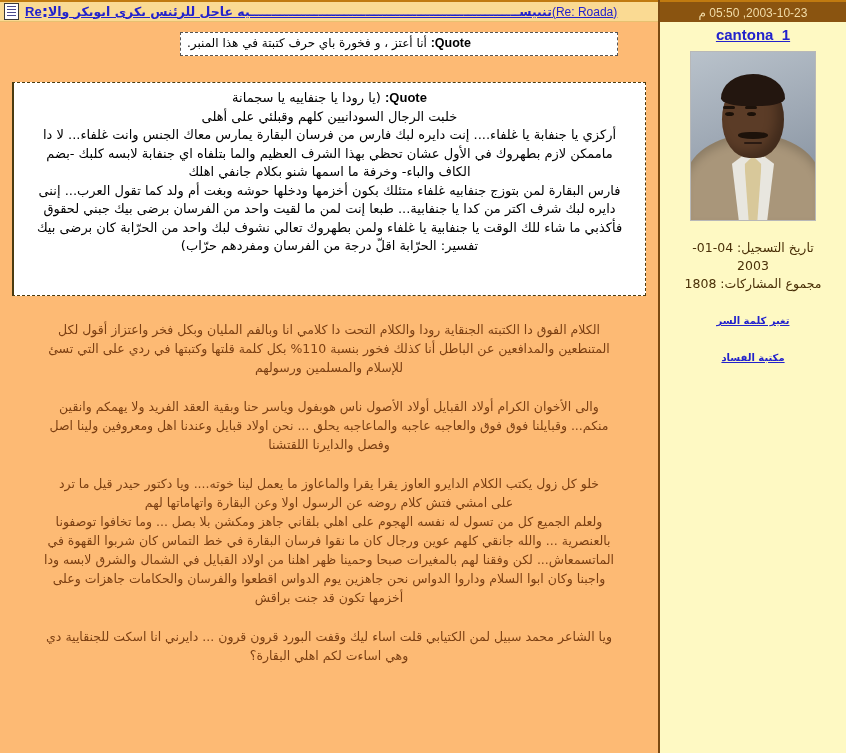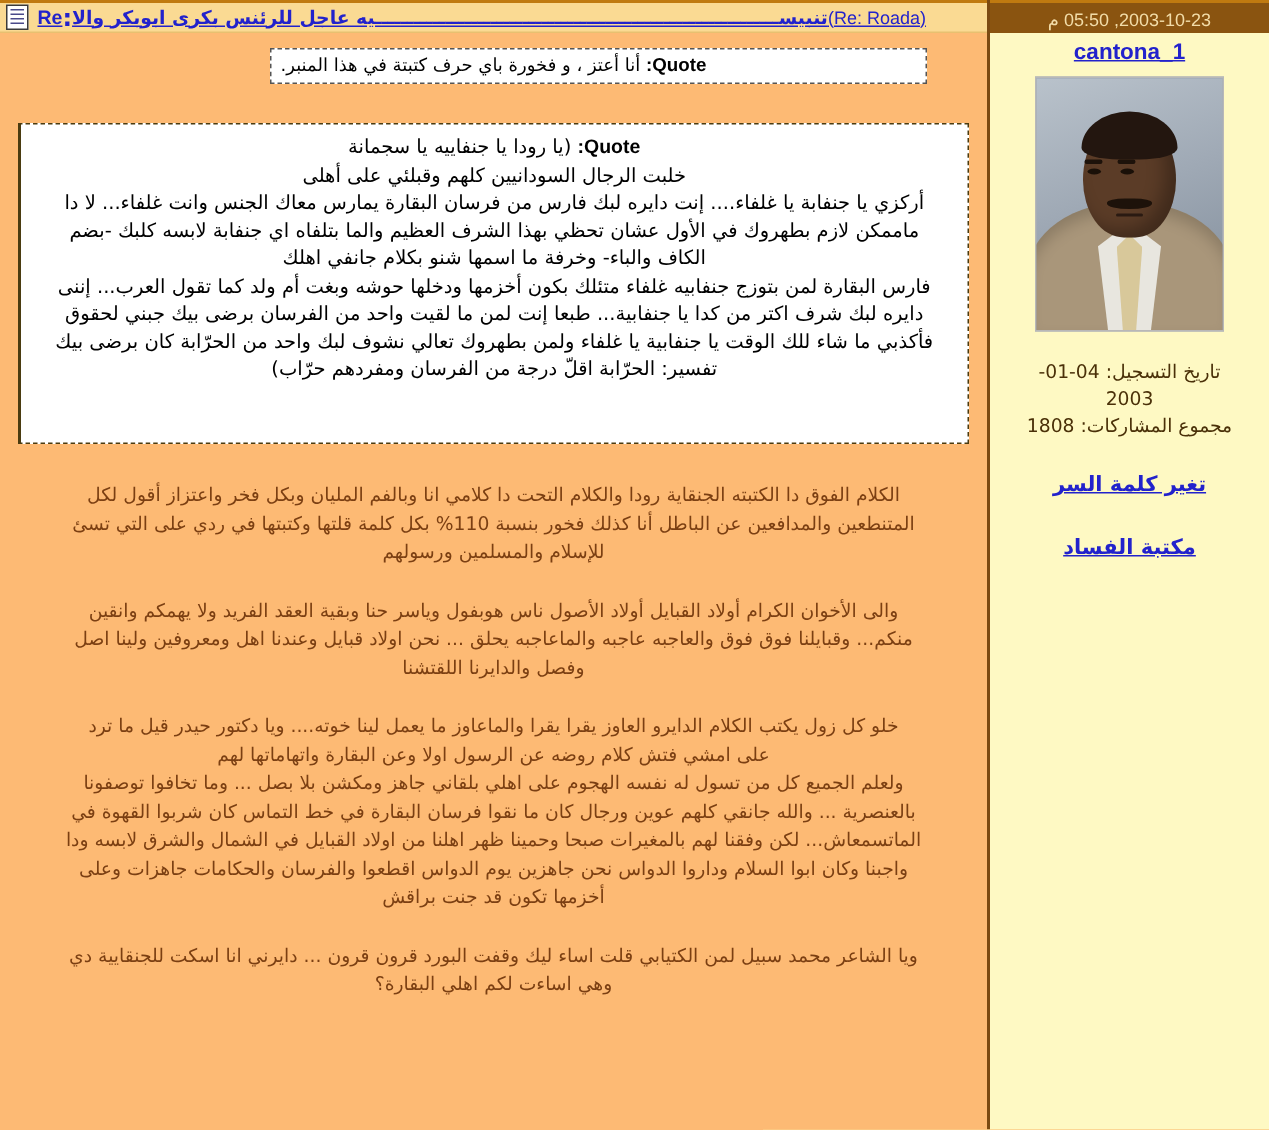--- a/index.html
+++ b/index.html
@@ -223,21 +223,21 @@
     box-sizing:border-box;
     padding:0 8px;
     color:#4a3008;
     font-size:12.5px;
     line-height:18px;
     text-align:center;
   }
   .side-link{
     margin-top:22px;
     color:#2222CC;
-    font-size:14px;
+    font-size:10px;
     font-weight:bold;
     text-decoration:underline;
     text-align:center;
   }
   .side-link.second{margin-top:26px;}
 </style>
 </head>
 <body>
 
 <div class="page">

